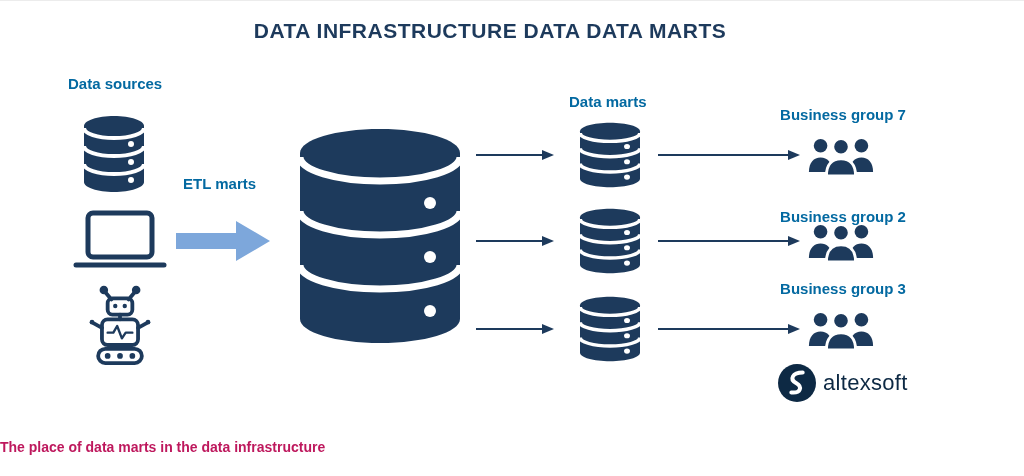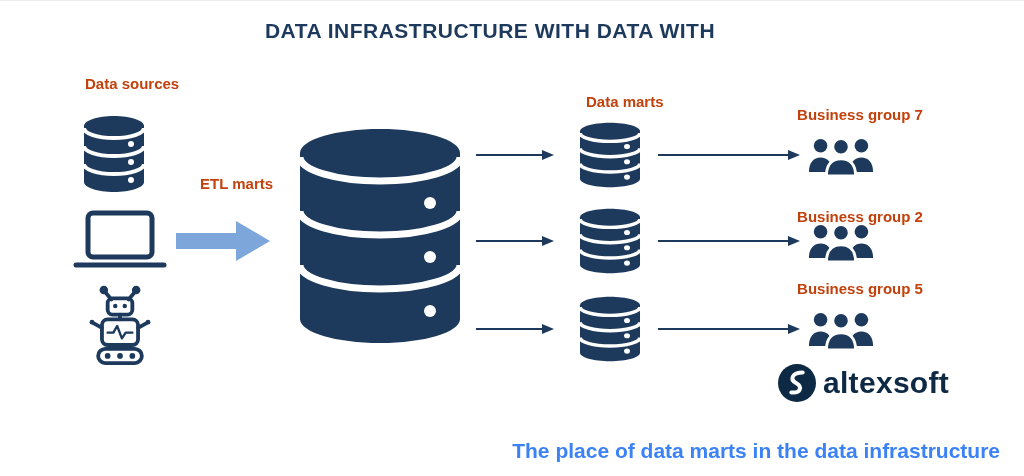--- a/index.html
+++ b/index.html
@@ -6,51 +6,51 @@
   body { font-family: "Liberation Sans", sans-serif; background: #ffffff; }
   #canvas {
     position: relative;
     width: 1024px;
     height: 476px;
     background: #ffffff;
     border-top: 1px solid #ececec;
     overflow: hidden;
   }
   .abs { position: absolute; }
-  .navy-label { color: #c2410c; font-weight: bold; font-size: 15px; white-space: nowrap; margin-left: 17px; }
+  .navy-label { color: #0369a1; font-weight: bold; font-size: 15px; white-space: nowrap; }
   .title {
     left: 0; top: 18px; width: 980px;
     text-align: center;
     color: #1d3a5c;
     font-weight: bold;
     font-size: 21px;
     letter-spacing: 0.5px;
   }
   .caption {
     left: 0; top: 438px; width: 1000px;
-    text-align: right;
-    color: #3b82f6;
+    text-align: left;
+    color: #be185d;
     font-weight: 600;
-    font-size: 21px;
+    font-size: 14px;
   }
   .group-label { width: 150px; text-align: center; }
   .logo-text {
     color: #0d2944;
-    font-weight: bold;
-    font-size: 30px;
+    font-weight: normal;
+    font-size: 22px;
     letter-spacing: 0.3px;
   }
   svg { display: block; }
 </style>
 </head>
 <body>
 
 <div id="canvas">
 
-  <div class="abs title">DATA INFRASTRUCTURE WITH DATA WITH</div>
+  <div class="abs title">DATA INFRASTRUCTURE DATA DATA MARTS</div>
 
   <div class="abs navy-label" style="left:68px; top:74px;">Data sources</div>
   <div class="abs navy-label" style="left:183px; top:174px;">ETL marts</div>
   <div class="abs navy-label" style="left:569px; top:92px;">Data marts</div>
 
   <div class="abs" style="left:78px; top:113px;">
     <svg width="72" height="80" viewBox="0 0 72 80">
       <path d="M6,12 C6,6.5 19.4,2 36,2 C52.6,2 66,6.5 66,12 V68 C66,73.5 52.6,78 36,78 C19.4,78 6,73.5 6,68 Z" fill="#1d3a5c"></path>
       <path d="M6,14 C6,19.5 19.4,24 36,24 C52.6,24 66,19.5 66,14" fill="none" stroke="#ffffff" stroke-width="4"></path>
       <path d="M6,32 C6,37.5 19.4,42 36,42 C52.6,42 66,37.5 66,32" fill="none" stroke="#ffffff" stroke-width="4"></path>
@@ -200,21 +200,21 @@
     <svg width="70" height="45" viewBox="0 0 72 46">
       <circle cx="15" cy="13" r="7" fill="#1d3a5c"></circle>
       <path d="M3,40 C3,30 8,25 15,25 C22,25 27,30 27,40 Z" fill="#1d3a5c"></path>
       <circle cx="57" cy="13" r="7" fill="#1d3a5c"></circle>
       <path d="M45,40 C45,30 50,25 57,25 C64,25 69,30 69,40 Z" fill="#1d3a5c"></path>
       <circle cx="36" cy="14" r="8.5" fill="#1d3a5c" stroke="#ffffff" stroke-width="3"></circle>
       <path d="M21,44 C21,32 27,26.5 36,26.5 C45,26.5 51,32 51,44 Z" fill="#1d3a5c" stroke="#ffffff" stroke-width="3"></path>
     </svg>
   </div>
 
-  <div class="abs navy-label group-label" style="left:768px; top:279px;">Business group 5</div>
+  <div class="abs navy-label group-label" style="left:768px; top:279px;">Business group 3</div>
   <div class="abs" style="left:806px; top:306px;">
     <svg width="70" height="45" viewBox="0 0 72 46">
       <circle cx="15" cy="13" r="7" fill="#1d3a5c"></circle>
       <path d="M3,40 C3,30 8,25 15,25 C22,25 27,30 27,40 Z" fill="#1d3a5c"></path>
       <circle cx="57" cy="13" r="7" fill="#1d3a5c"></circle>
       <path d="M45,40 C45,30 50,25 57,25 C64,25 69,30 69,40 Z" fill="#1d3a5c"></path>
       <circle cx="36" cy="14" r="8.5" fill="#1d3a5c" stroke="#ffffff" stroke-width="3"></circle>
       <path d="M21,44 C21,32 27,26.5 36,26.5 C45,26.5 51,32 51,44 Z" fill="#1d3a5c" stroke="#ffffff" stroke-width="3"></path>
     </svg>
   </div>

